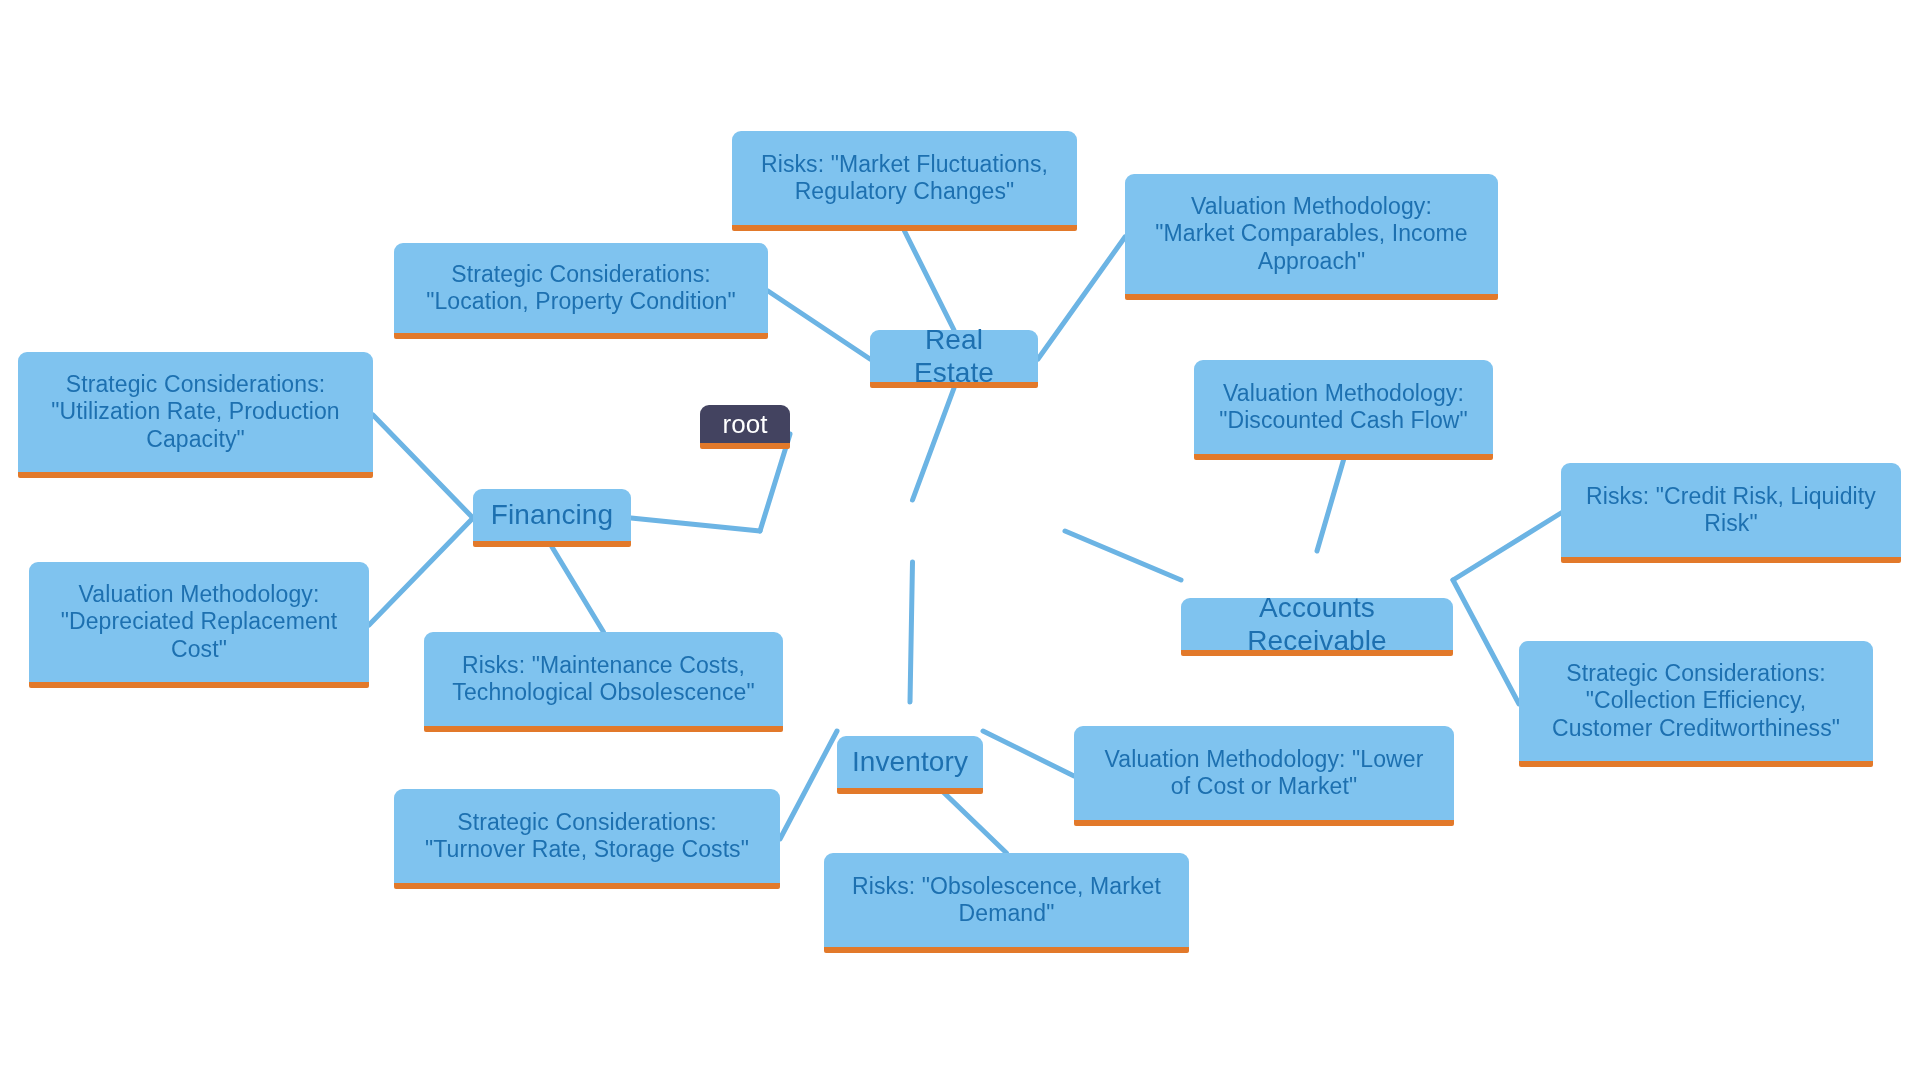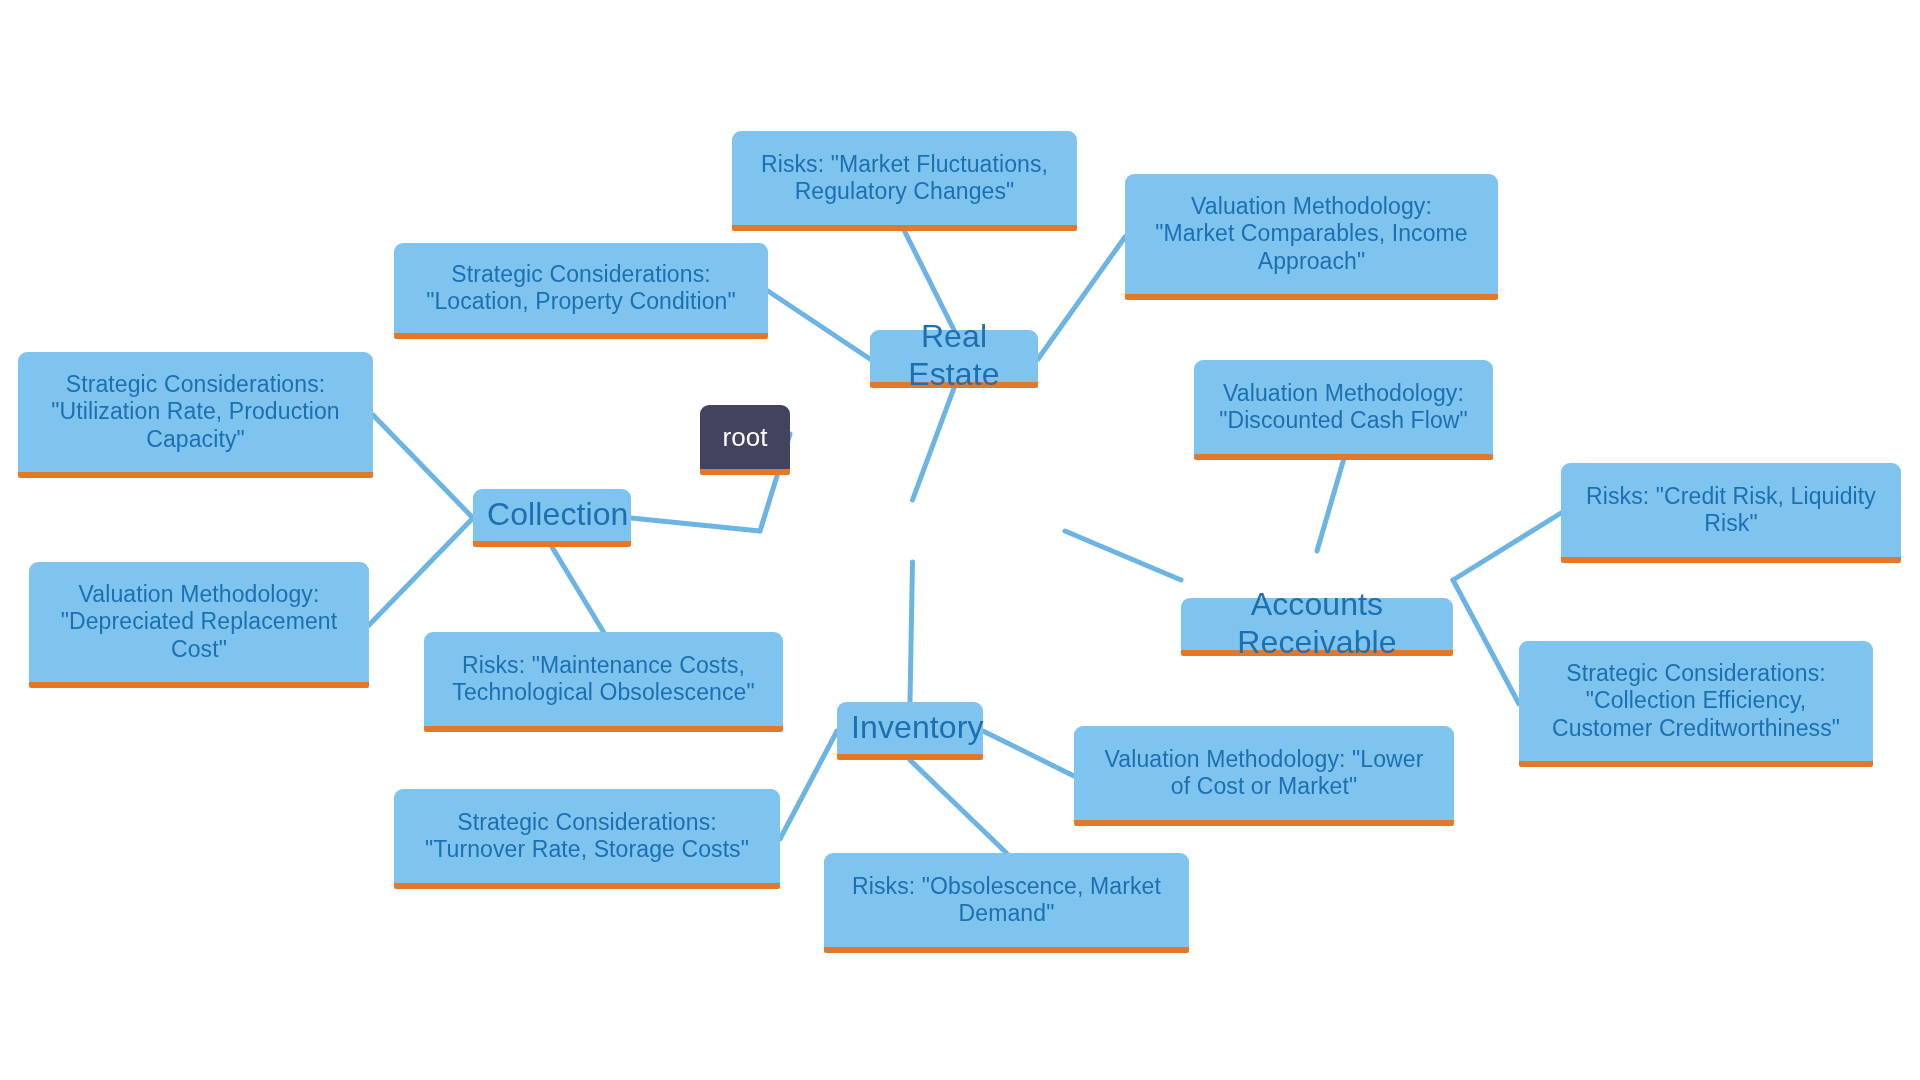--- a/index.html
+++ b/index.html
@@ -47,21 +47,21 @@
     width: 100%;
     white-space: pre-line;
   }
   .node.root {
     background: #434360;
     color: #ffffff;
     border-bottom: 6px solid #e2792a;
   }
   .lvl-root { font-size: 26px; }
   .lvl-center { font-size: 26px; }
-  .lvl-branch { font-size: 32px; }
+  .lvl-branch { font-size: 28px; }
   .lvl-leaf { font-size: 23px; }
 </style>
 </head>
 <body>
 
 <div id="canvas">
 
   <svg id="edges" viewBox="0 0 1920 1080" xmlns="http://www.w3.org/2000/svg">
       <line x1="790" y1="434" x2="760" y2="531" stroke="#6cb4e4" stroke-width="5" stroke-linecap="round"></line>
       <line x1="912.5" y1="500" x2="954" y2="388" stroke="#6cb4e4" stroke-width="5" stroke-linecap="round"></line>
@@ -75,38 +75,38 @@
       <line x1="473" y1="518" x2="369" y2="625" stroke="#6cb4e4" stroke-width="5" stroke-linecap="round"></line>
       <line x1="552" y1="547" x2="603.5" y2="632" stroke="#6cb4e4" stroke-width="5" stroke-linecap="round"></line>
       <line x1="1317" y1="551" x2="1343.5" y2="460" stroke="#6cb4e4" stroke-width="5" stroke-linecap="round"></line>
       <line x1="1453" y1="580" x2="1561" y2="513" stroke="#6cb4e4" stroke-width="5" stroke-linecap="round"></line>
       <line x1="1453" y1="580" x2="1519" y2="704" stroke="#6cb4e4" stroke-width="5" stroke-linecap="round"></line>
       <line x1="983" y1="731" x2="1074" y2="776" stroke="#6cb4e4" stroke-width="5" stroke-linecap="round"></line>
       <line x1="837" y1="731" x2="780" y2="839" stroke="#6cb4e4" stroke-width="5" stroke-linecap="round"></line>
       <line x1="910" y1="760" x2="1006.5" y2="853" stroke="#6cb4e4" stroke-width="5" stroke-linecap="round"></line>
     </svg>
 
-  <div class="node root lvl-root" style="left: 700px; top: 405px; width: 90px; height: 70px;">
+  <div class="node root lvl-root" style="left: 700px; top: 405px; width: 90px; height: 44px;">
     <span>root</span>
   </div>
 
 
   <div class="node lvl-branch" style="left: 870px; top: 330px; width: 168px; height: 58px;">
     <span>Real Estate</span>
   </div>
 
   <div class="node lvl-branch" style="left: 473px; top: 489px; width: 158px; height: 58px;">
-    <span>Collection</span>
+    <span>Financing</span>
   </div>
 
   <div class="node lvl-branch" style="left: 1181px; top: 551px; width: 272px; height: 58px; margin-top: 47px;">
     <span>Accounts Receivable</span>
   </div>
 
-  <div class="node lvl-branch" style="left: 837px; top: 702px; width: 146px; height: 58px;">
+  <div class="node lvl-branch" style="left: 837px; top: 736px; width: 146px; height: 58px;">
     <span>Inventory</span>
   </div>
 
   <div class="node lvl-leaf" style="left: 732px; top: 131px; width: 345px; height: 100px;">
     <span>Risks: "Market Fluctuations,
 Regulatory Changes"</span>
   </div>
 
   <div class="node lvl-leaf" style="left: 394px; top: 243px; width: 374px; height: 96px;">
     <span>Strategic Considerations:

